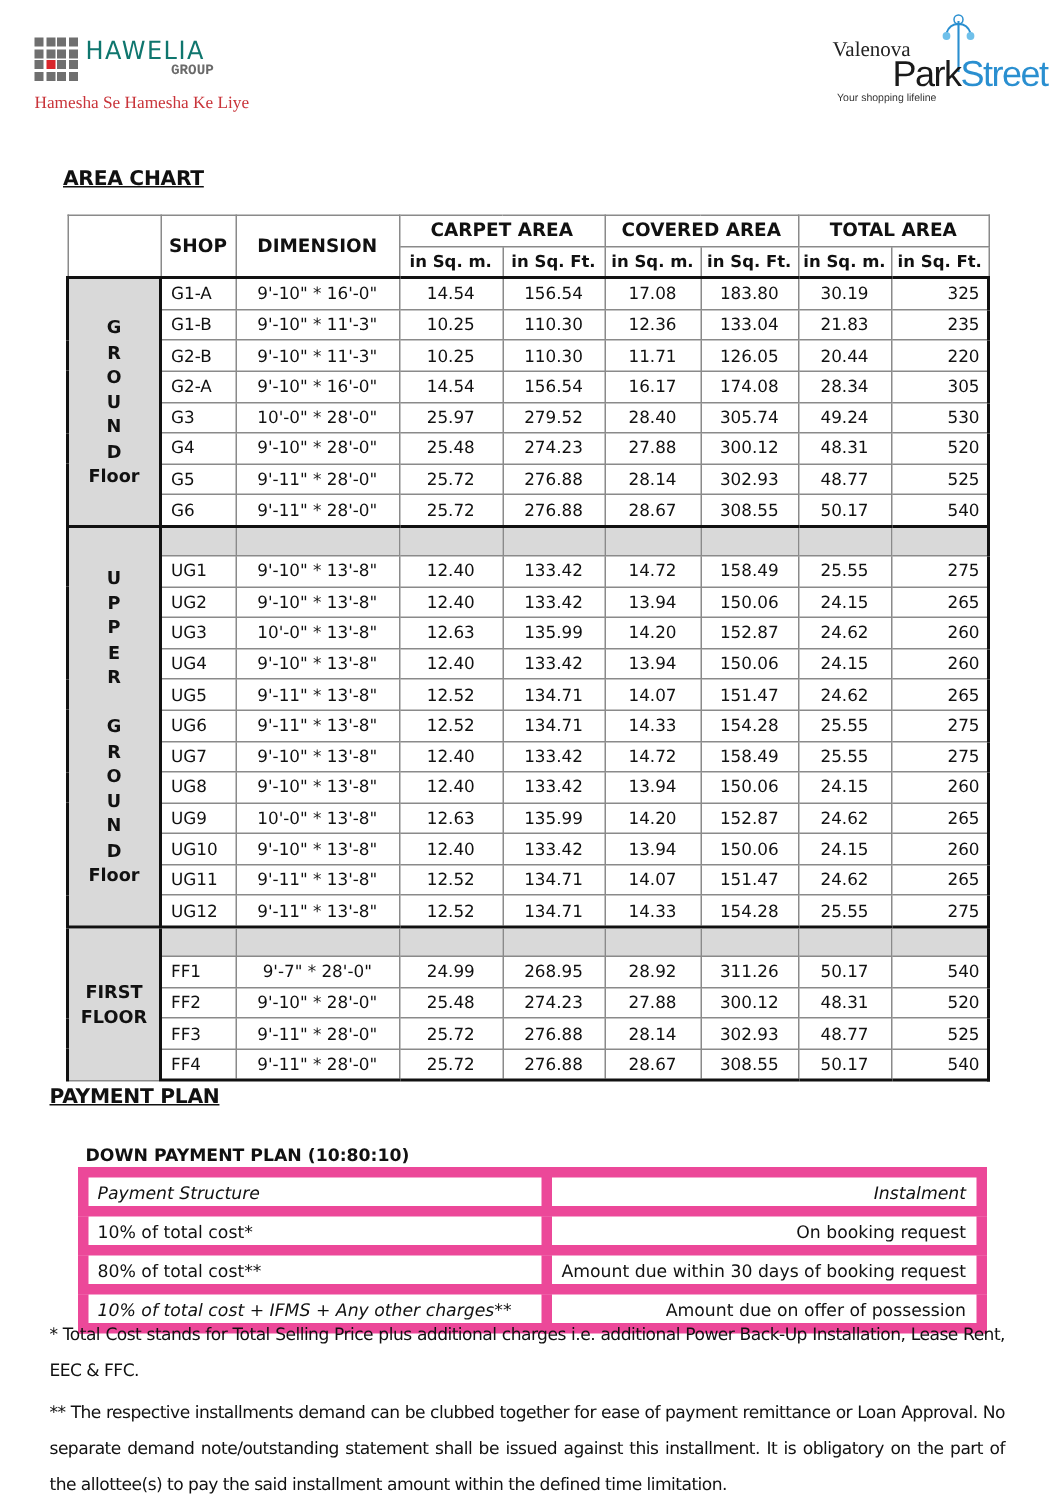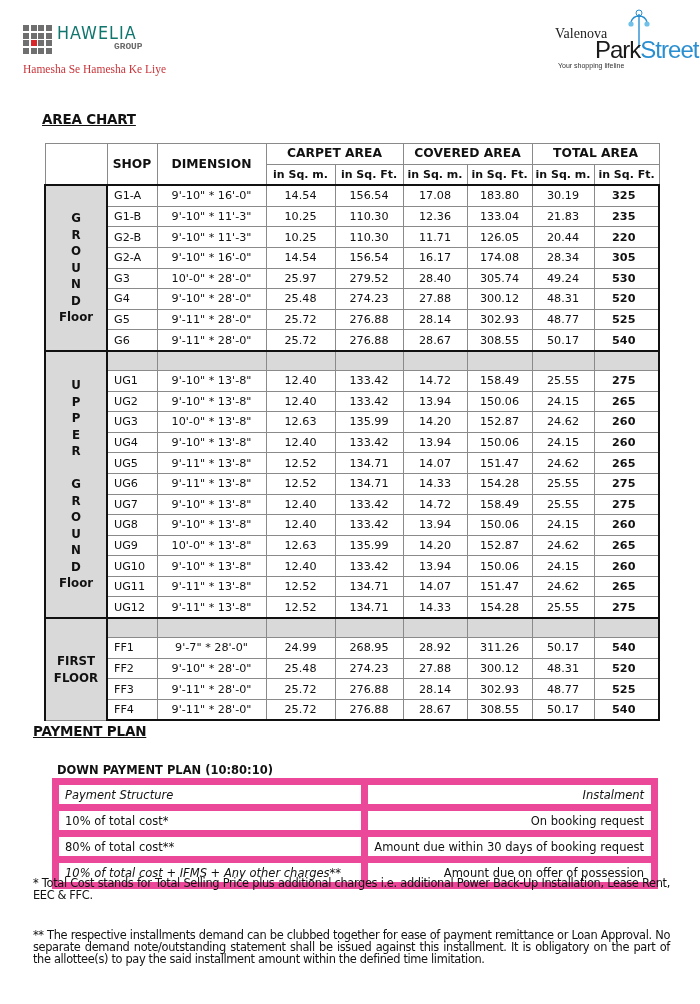--- a/index.html
+++ b/index.html
@@ -34,40 +34,40 @@
 
   
   table.area { position:absolute; left:44px; top:143px; border-collapse:collapse; table-layout:fixed;
                font-family:"DejaVu Sans", sans-serif; font-size:11.2px; }
   table.area td, table.area th { border:1px solid #8a8a8a; padding:0; height:19.6px; line-height:19px;
                                  white-space:nowrap; overflow:hidden; }
   table.area th { font-weight:bold; text-align:center; font-size:12.3px; }
   table.area th.sub { font-size:11px;margin-top:20px; }
   table.area td { text-align:center; }
   table.area td.shop { text-align:left; padding-left:6px; }
-  table.area td.tot { text-align:center; padding-right:5px; font-weight:bold; }
+  table.area td.tot { text-align:right; padding-right:5px; font-weight:normal; }
   table.area td.floor { background:#d9d9d9; font-weight:bold; text-align:center; vertical-align:middle;
                         border-left:2px solid #111; border-right:2px solid #111; line-height:16.5px; font-size:11.8px; }
   table.area tr.sep td { background:#d9d9d9; height:18px; }
   table.area tr.grp-top td { border-top:2px solid #111; }
   table.area td.last { border-right:2px solid #111; }
   table.area tr.grp-end td { border-bottom:2px solid #111; }
 
   
   .dp-title { position:absolute; left:57px; top:763px; font-family:"DejaVu Sans", sans-serif; font-weight:bold; font-size:11.5px; }
   table.pay { position:absolute; left:52px; top:778px; width:606px; border-collapse:collapse;
               font-family:"DejaVu Sans", sans-serif; font-size:11.5px; }
   table.pay td { border:7px solid #ec4899; height:19px; padding:0 6px; white-space:nowrap; }
   table.pay td.left { width:307px; text-align:left; }
   table.pay td.right { text-align:right; padding-right:7px; }
   table.pay .it { font-style:italic; }
 
   
   .note { position:absolute; left:33px; width:637px; font-family:"DejaVu Sans", sans-serif; font-size:11.4px;
-          line-height:12px; text-align:justify; letter-spacing:-0.35px; }
+          line-height:24px; text-align:justify; letter-spacing:-0.35px; }
   #note1 { top:877px; }
   #note2 { top:929px; }
 </style>
 </head>
 <body>
 
 <div class="logo-left">
   <div class="hw-grid">
     <span></span>
       <span></span>

